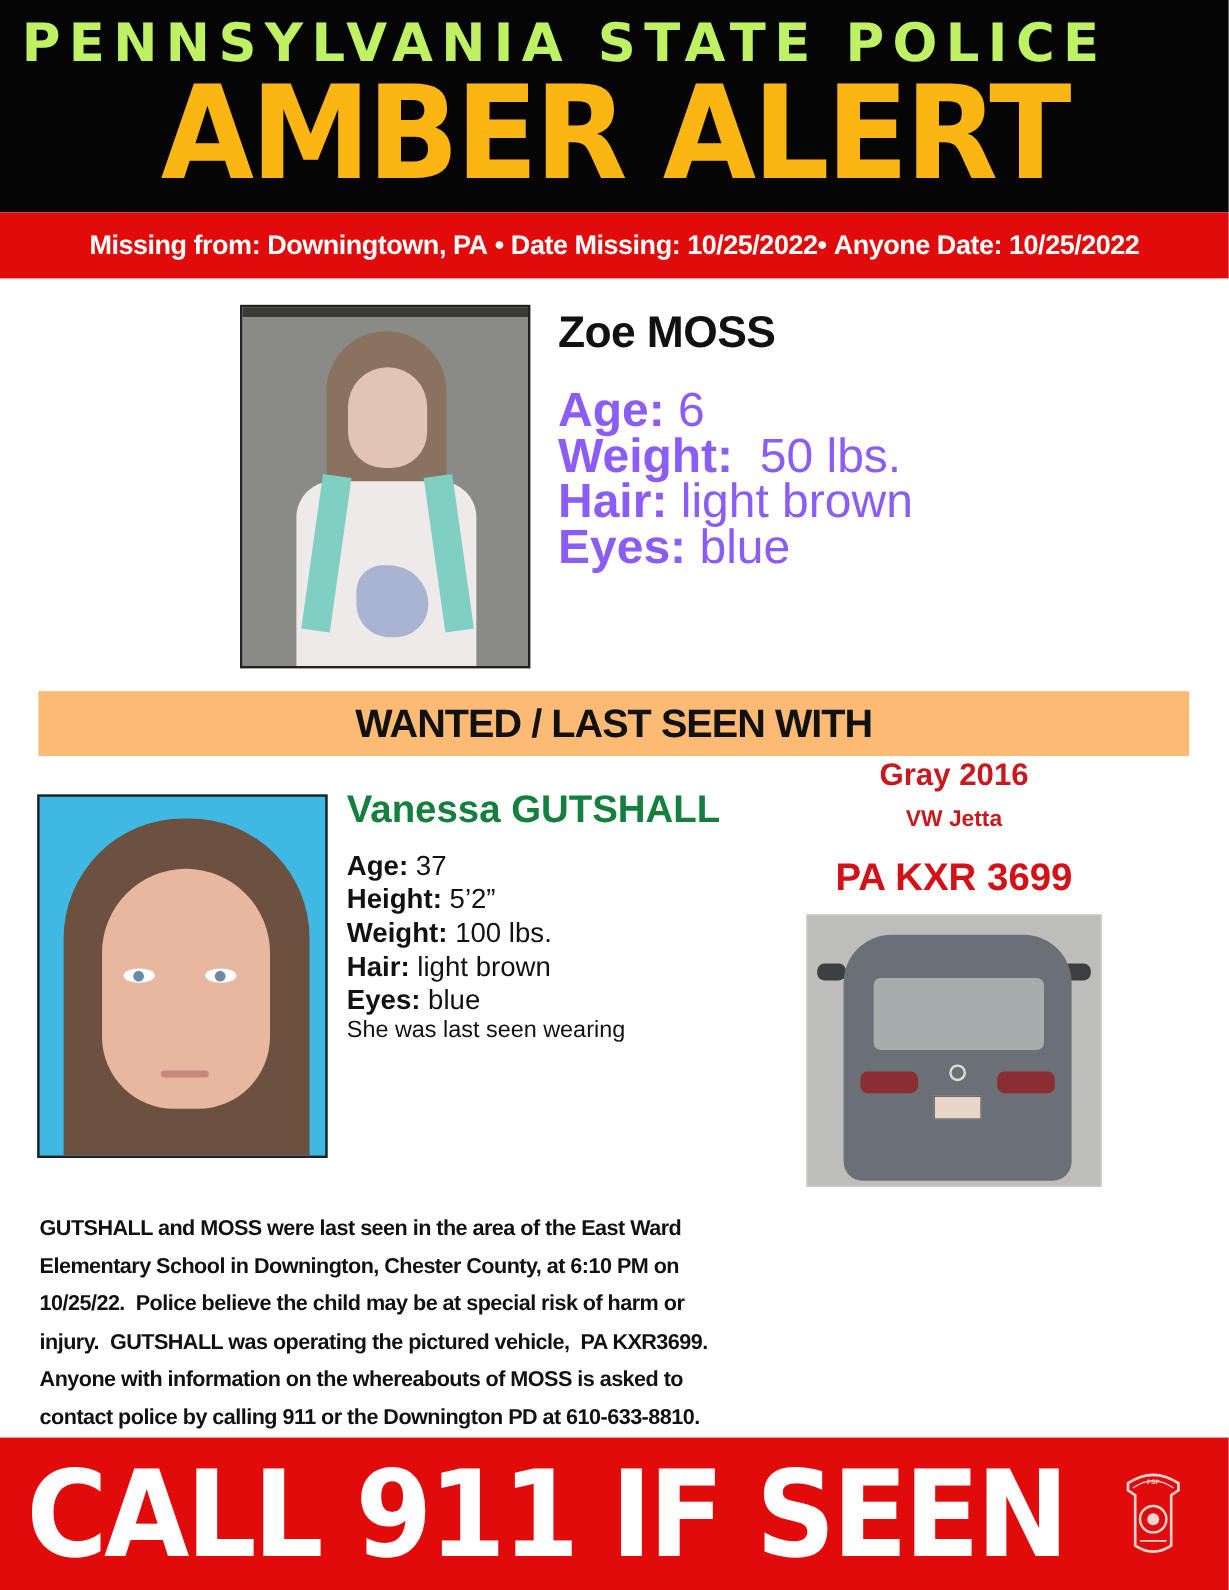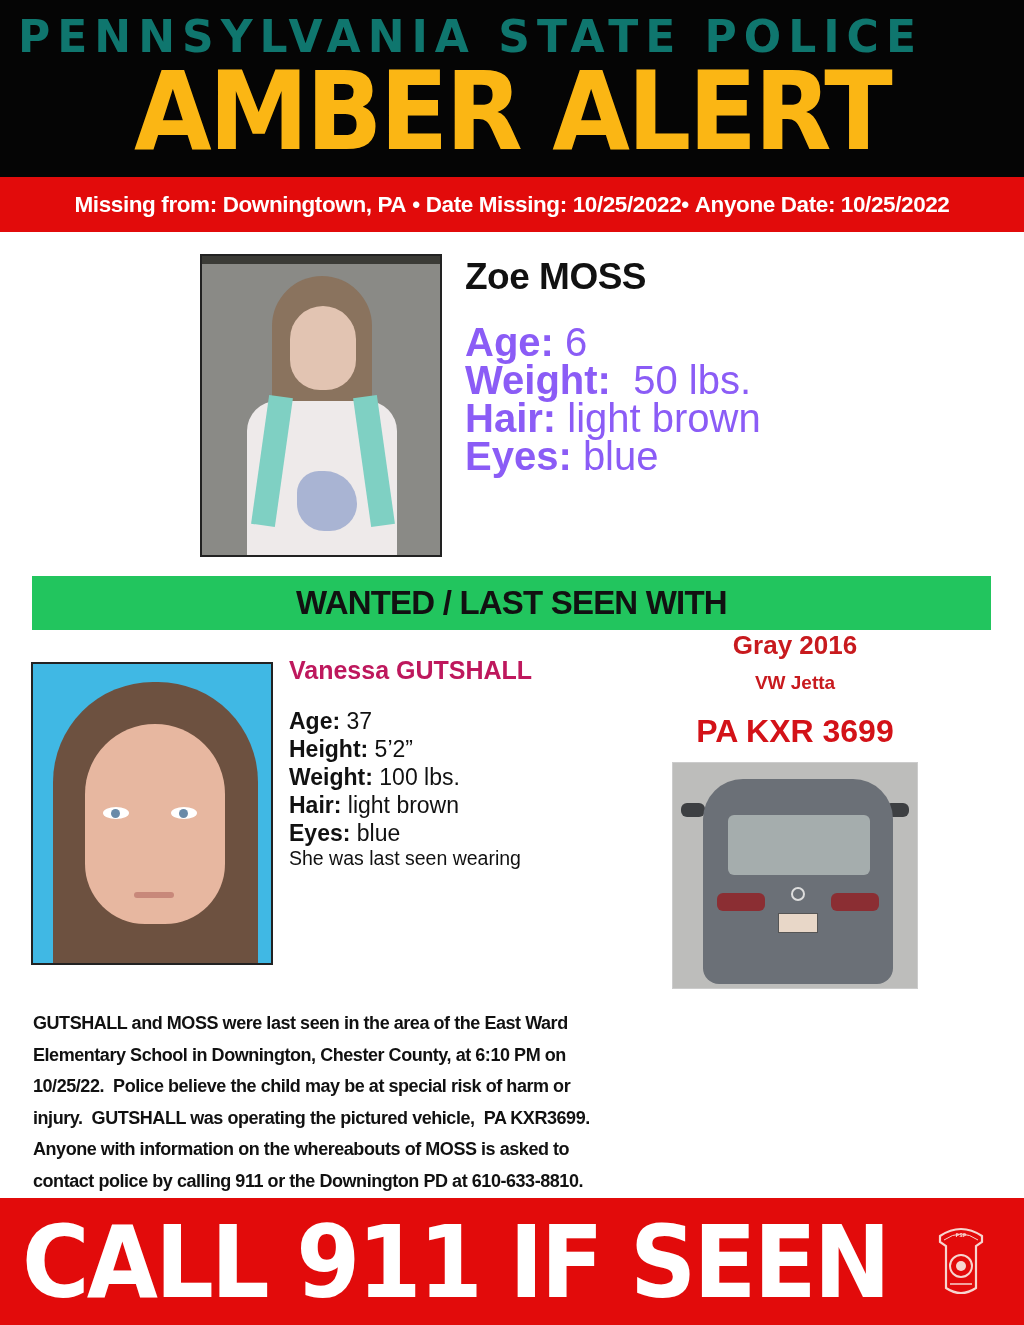--- a/index.html
+++ b/index.html
@@ -6,21 +6,21 @@
   html, body { width: 1024px; height: 1325px; background: #ffffff; overflow: hidden; }
   body { position: relative; font-family: "Liberation Sans", "DejaVu Sans", sans-serif; color: #111; }
 
   
   .header-black {
     position: absolute; left: 0; top: 0; width: 1024px; height: 177px;
     background: #050505;
   }
   .agency {
     position: absolute; left: 0; top: 14px; width: 941px; text-align: center;
-    color: #0f766e; font-weight: 700; font-size: 44px; letter-spacing: 7px;
+    color: #bef264; font-weight: 700; font-size: 44px; letter-spacing: 7px;
     line-height: 46px; font-family: "DejaVu Sans", sans-serif;
   }
   .alert-title {
     position: absolute; left: 0; top: 60px; width: 1024px; text-align: center;
     color: #fbb614; font-weight: 700; font-size: 108px; letter-spacing: -3px;
     line-height: 104px; font-family: "DejaVu Sans", sans-serif;
     transform: scaleX(0.93); transform-origin: center;
   }
   .info-bar {
     position: absolute; left: 0; top: 177px; width: 1024px; height: 55px;
@@ -129,29 +129,29 @@
   }
   .child-details {
     position: absolute; left: 465px; top: 323px; font-size: 40px; line-height: 38px;
     color: #8b5cf6; font-family: "Liberation Sans", sans-serif;
   }
   .child-details .row b, .adult-details .row b { font-weight: 700; }
 
   
   .wanted-banner {
     position: absolute; left: 32px; top: 576px; width: 959px; height: 54px;
-    background: #22c55e; display: flex; align-items: center; justify-content: center;
+    background: #fdba74; display: flex; align-items: center; justify-content: center;
     font-weight: 700; font-size: 33px; color: #111; letter-spacing: -0.8px;
     font-family: "Liberation Sans", sans-serif;
   }
 
   
   .adult-name {
-    position: absolute; left: 289px; top: 656px; font-weight: 700; font-size: 25px;
-    color: #be185d; font-family: "Liberation Sans", sans-serif;
+    position: absolute; left: 289px; top: 656px; font-weight: 700; font-size: 32px;
+    color: #15803d; font-family: "Liberation Sans", sans-serif;
   }
   .adult-details {
     position: absolute; left: 289px; top: 707px; font-size: 23px; line-height: 28px;
     color: #111; font-family: "Liberation Sans", sans-serif;
   }
   .adult-note {
     position: absolute; left: 289px; top: 846px; font-size: 19.5px; line-height: 24px;
     color: #111; width: 280px; font-family: "Liberation Sans", sans-serif;
   }
 

